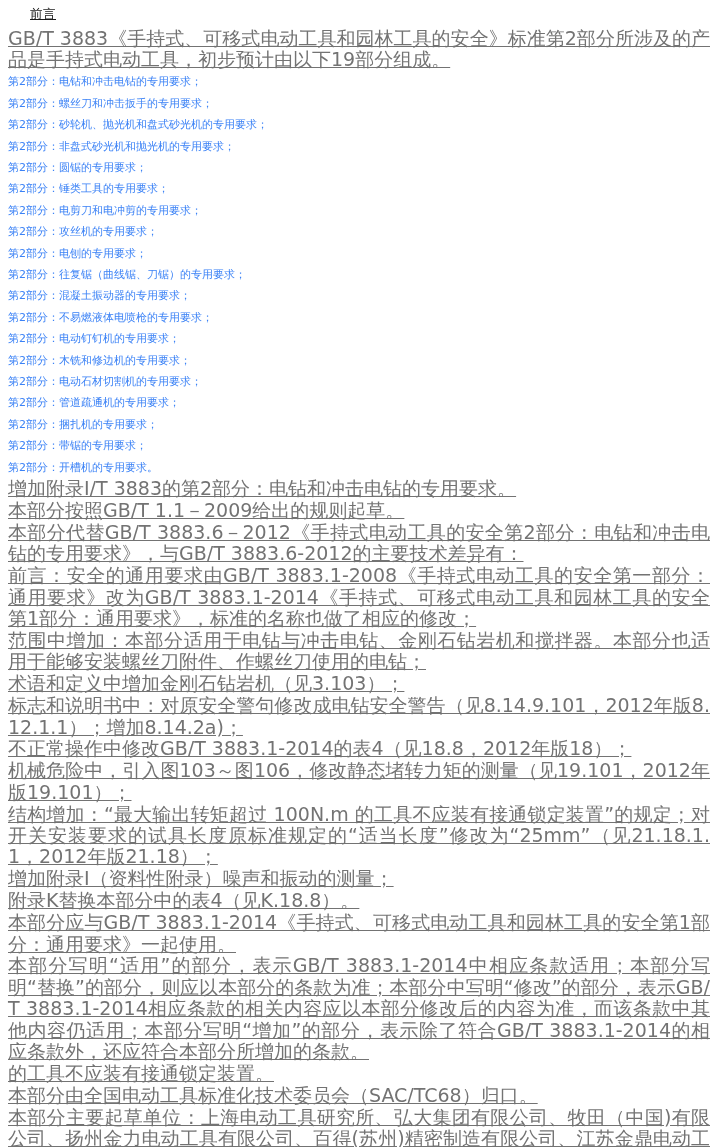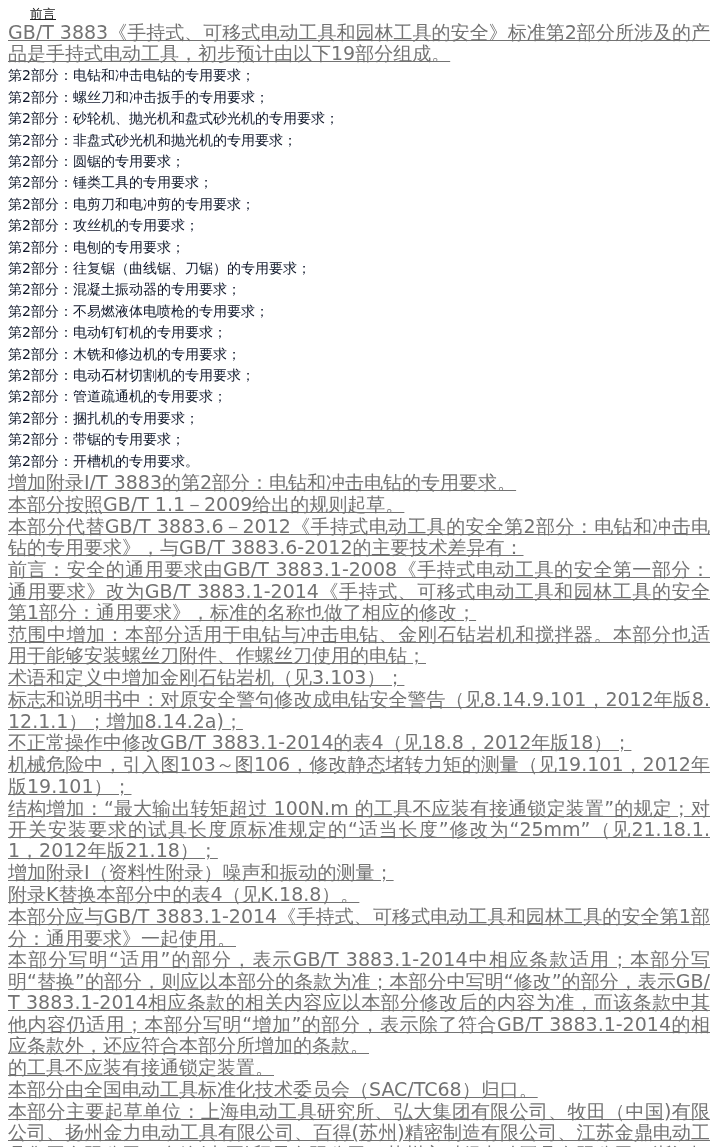--- a/index.html
+++ b/index.html
@@ -17,37 +17,38 @@
   .page {
     width: 718px;
     box-sizing: border-box;
     padding: 6px 8px 10px 8px;
   }
   .doc-header {
     font-size: 12.5px;
     line-height: 16px;
     color: #1a1a1a;
     padding-left: 22px;
+    margin-bottom: 6px;
     letter-spacing: 0.5px;
     text-decoration: underline;
   }
   .para {
     font-size: 19px;
     line-height: 21.4px;
     color: #737373;
     margin: 0 0 0.5px 0;
     text-align: justify;
     text-justify: inter-ideograph;
     word-break: break-all;
     text-decoration: underline;
   }
   .list-line {
-    font-size: 14px;
+    font-size: 11px;
     line-height: 21.4px;
-    color: #0f172a;
+    color: #3b82f6;
     margin: 0;
     white-space: nowrap;
   }
 </style>
 </head>
 <body>
 
 <div class="page">
 
   <div class="doc-header">前言</div>

